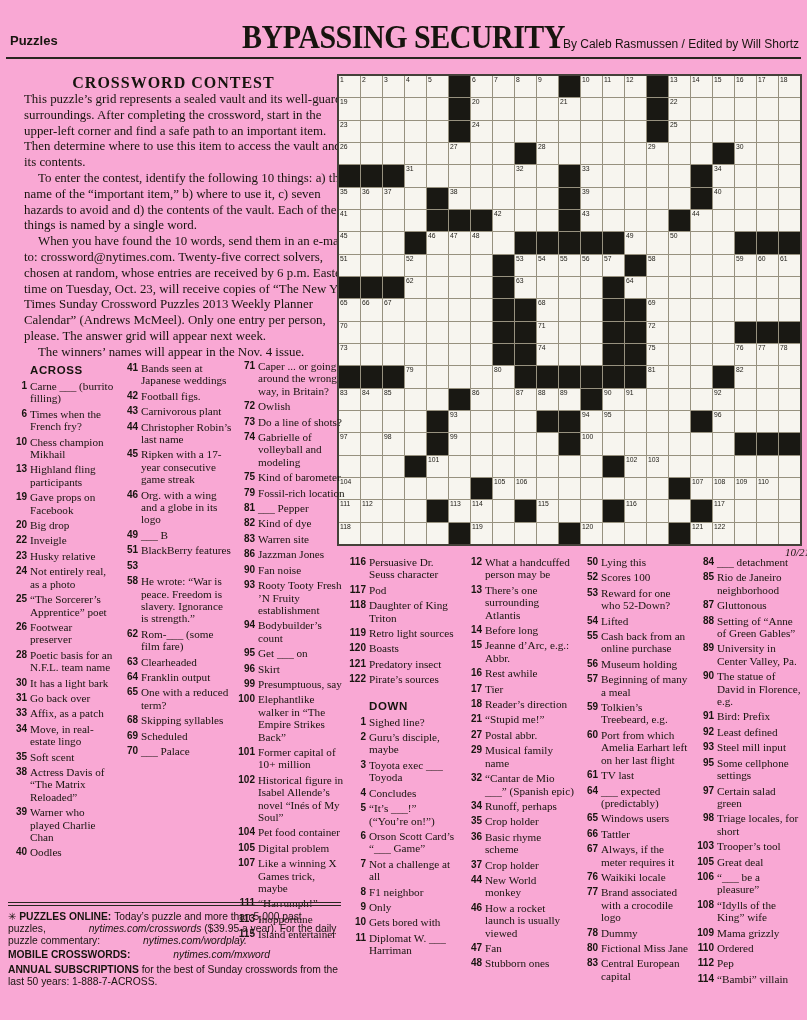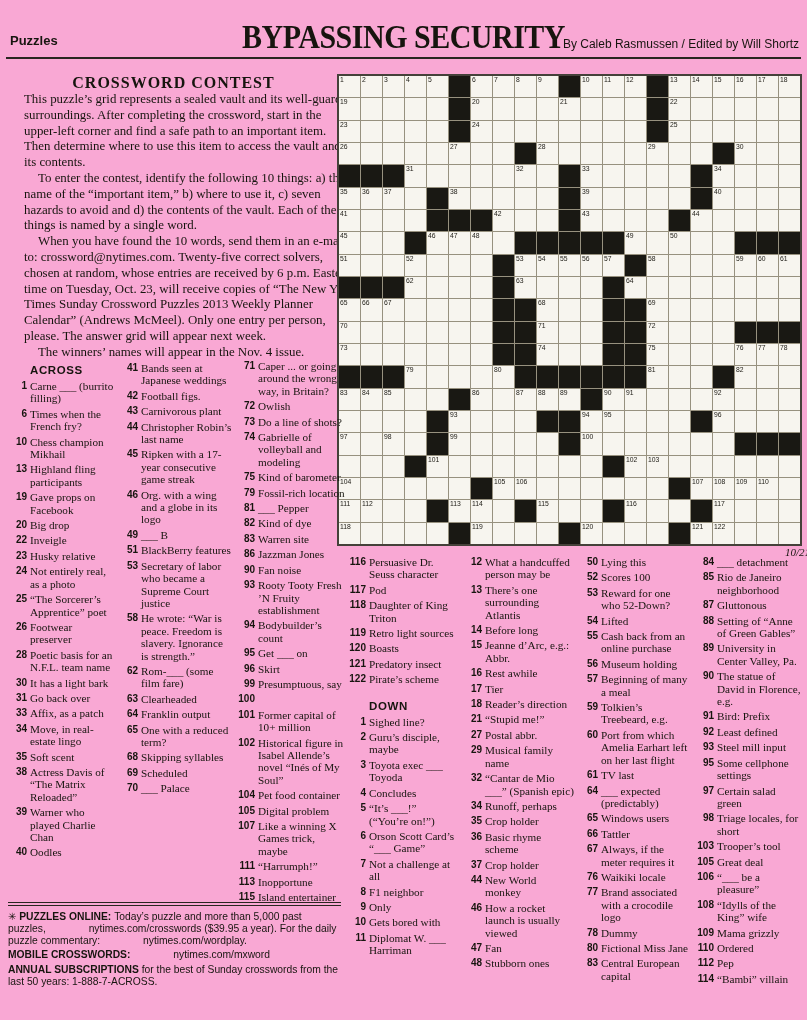--- a/index.html
+++ b/index.html
@@ -41,21 +41,21 @@
   .cell{background:#f7f5ef;position:relative;}
   .cell.blk{background:#191813;}
   .num{position:absolute;top:0;left:1px;font:400 6.8px "Liberation Sans",sans-serif;color:#1c1a14;}
   .grid-date{position:absolute;left:736px;top:546px;width:88px;text-align:right;
         font-style:italic;font-size:11px;}
   
   .footer{position:absolute;left:8px;top:902px;width:333px;border-top:4px double #2a2620;
           padding-top:5px;font-family:"Liberation Sans",sans-serif;}
   .fline{margin:0 0 3px 0;font-size:10.3px;line-height:11.8px;}
   .fb{font-weight:bold;}
-  .fi{padding-left:40px;}
+  .fi{font-style:italic;padding-left:40px;}
   .ficon{font-size:10px;}
 </style>
 </head>
 <body>
 
 <div class="page">
   <div class="kicker">Puzzles</div>
   <div class="title">BYPASSING SECURITY</div>
   <div class="byline">By Caleb Rasmussen / Edited by Will Shortz</div>
   <div class="hrule"></div>
@@ -868,21 +868,20 @@
       <div class="clue">
         <span class="cn">49</span>
         <span class="ct">___ B</span>
       </div>
       <div class="clue">
         <span class="cn">51</span>
         <span class="ct">BlackBerry features</span>
       </div>
       <div class="clue">
         <span class="cn">53</span>
-        <span class="ct">Secretary of labor who became a Supreme Court justice</span>
       </div>
       <div class="clue">
         <span class="cn">58</span>
         <span class="ct">He wrote: “War is peace. Freedom is slavery. Ignorance is strength.”</span>
       </div>
       <div class="clue">
         <span class="cn">62</span>
         <span class="ct">Rom-___ (some film fare)</span>
       </div>
       <div class="clue">
@@ -970,20 +969,21 @@
       <div class="clue">
         <span class="cn">96</span>
         <span class="ct">Skirt</span>
       </div>
       <div class="clue">
         <span class="cn">99</span>
         <span class="ct">Presumptuous, say</span>
       </div>
       <div class="clue">
         <span class="cn">100</span>
+        <span class="ct">Elephantlike walker in “The Empire Strikes Back”</span>
       </div>
       <div class="clue">
         <span class="cn">101</span>
         <span class="ct">Former capital of 10+ million</span>
       </div>
       <div class="clue">
         <span class="cn">102</span>
         <span class="ct">Historical figure in Isabel Allende’s novel “Inés of My Soul”</span>
       </div>
       <div class="clue">
@@ -1032,21 +1032,21 @@
       <div class="clue">
         <span class="cn">120</span>
         <span class="ct">Boasts</span>
       </div>
       <div class="clue">
         <span class="cn">121</span>
         <span class="ct">Predatory insect</span>
       </div>
       <div class="clue">
         <span class="cn">122</span>
-        <span class="ct">Pirate’s scheme</span>
+        <span class="ct">Pirate’s sources</span>
       </div>
       <div class="clue-head">DOWN</div>
       <div class="clue">
         <span class="cn">1</span>
         <span class="ct">Sighed line?</span>
       </div>
       <div class="clue">
         <span class="cn">2</span>
         <span class="ct">Guru’s disciple, maybe</span>
       </div>

